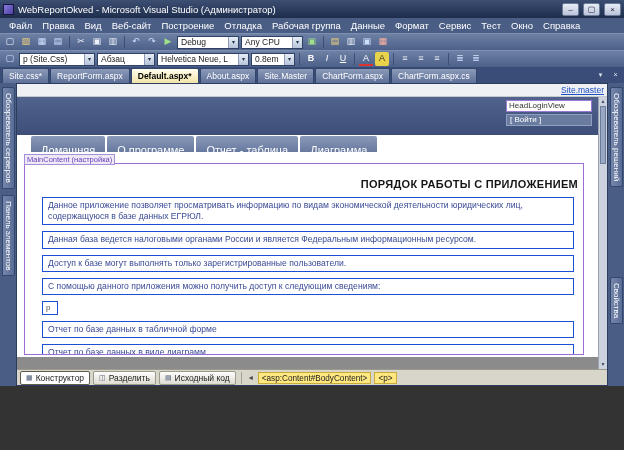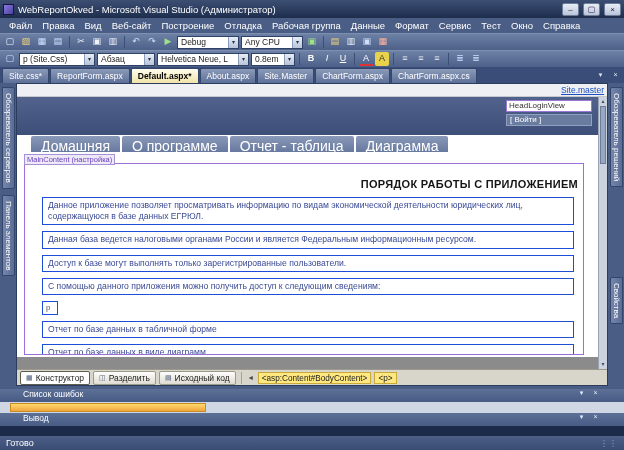--- a/index.html
+++ b/index.html
@@ -1,17 +1,17 @@
 <!DOCTYPE html>
 <html><head>
 <meta charset="utf-8">
 <style>
   * { box-sizing: border-box; margin: 0; padding: 0; }
   body { background:#333; font-family:"Liberation Sans", sans-serif; }
-  .window { position:relative; width:624px; height:450px; background:#4a5d84;
+  .window { position:relative; width:624px; height:386px; background:#4a5d84;
             display:flex; flex-direction:column; overflow:hidden;
             font-family:"Liberation Sans", sans-serif; }
 
   
   .titlebar { height:18px; background:linear-gradient(#3c4f73,#1e2d4c);
               display:flex; align-items:center; padding:0 3px; gap:4px; flex:none; }
   .app-icon { width:11px; height:11px; background:linear-gradient(135deg,#8a7be0,#4a3f9e);
               border:1px solid #1a1440; flex:none; }
   .titlebar-text { color:#fff; font-size:9.5px; flex:1; white-space:nowrap; overflow:hidden; }
   .winbtn { width:17px; height:13px; font-size:8px; line-height:11px; text-align:center;
@@ -78,22 +78,22 @@
   .page-header { height:38px; background:linear-gradient(#51638d,#3d4e78); position:relative;
                  display:flex; align-items:center; padding-left:12px; }
   .page-title { color:#fff; font-weight:bold; font-size:12.5px; letter-spacing:0.4px; white-space:nowrap; }
   .loginview-box { position:absolute; top:3px; right:6px; width:86px; height:12px;
                    background:#fff; border:1px solid #9a77d0; font-size:8px; line-height:10px;
                    color:#333; padding:0 2px; white-space:nowrap; overflow:hidden; }
   .login-link { position:absolute; top:17px; right:6px; width:86px; height:12px;
                 background:#697b9f; border:1px solid #8fa0c0; color:#fff; font-size:8px;
                 line-height:10px; padding:0 3px; white-space:nowrap; }
   .page-nav { height:17px; background:#fff; display:flex; gap:2px; padding:1px 0 0 14px; }
-  .nav-btn { background:linear-gradient(#8a99b9,#67799f); color:#fff; font-size:14px;
-             padding:2px 10px; border-radius:2px 2px 0 0; white-space:nowrap; }
+  .nav-btn { background:linear-gradient(#8a99b9,#67799f); color:#fff; font-size:11px;
+             padding:8px 10px; border-radius:2px 2px 0 0; white-space:nowrap; }
   .content-tag { position:absolute; left:7px; top:57px; font-size:7.5px; color:#6a3bbf;
                  background:#edeaf6; border:1px solid #a58fd6; padding:0 2px; z-index:2; white-space:nowrap; }
   .content-box { position:absolute; left:7px; right:14px; top:66px; bottom:2px;
                  border:1px solid #9b6fd6; background:#fff; padding:3px 5px; overflow:hidden; }
   .content-heading { font-size:11px; font-weight:bold; color:#151515; margin:11px 0 7px 2px;
                      letter-spacing:0.3px; white-space:nowrap;text-align:right; }
   .para { border:1px solid #1d4ed8; margin:0 4px 6px 12px; padding:2px 5px;
           font-size:8.6px; color:#3a4a96; line-height:1.3; }
   .para.empty { width:16px; padding:1px 3px; font-size:8px; color:#555; }
 

